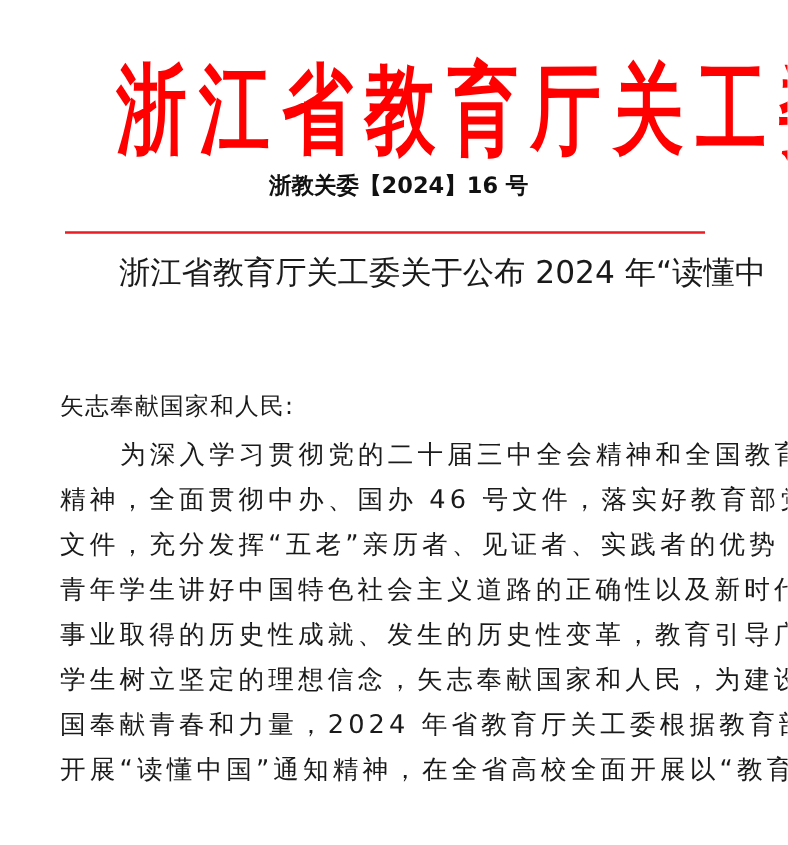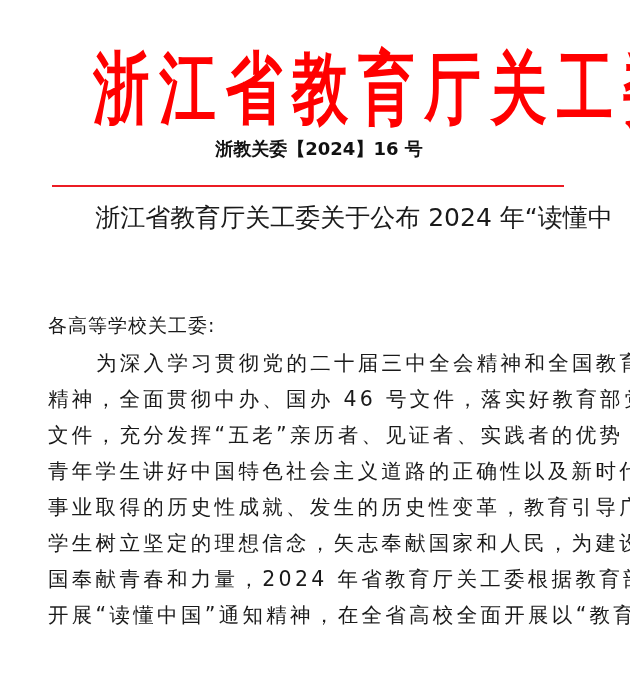--- a/index.html
+++ b/index.html
@@ -105,21 +105,21 @@
 </div>
 
 <div class="doc-number">浙教关委【2024】16 号</div>
 
 <div class="red-rule"></div>
 
 <div class="heading">
   <span class="hl hl1">浙江省教育厅关工委关于公布 2024 年“读懂中</span>
 </div>
 
-<div class="salutation">各高等学校关工委:</div>
+<div class="salutation">矢志奉献国家和人民:</div>
 
 <div class="body-text">
   <span class="bl indent">为深入学习贯彻党的二十届三中全会精神和全国教育大会</span>
   <span class="bl">精神，全面贯彻中办、国办 46 号文件，落实好教育部党组 34 号</span>
   <span class="bl">文件，充分发挥“五老”亲历者、见证者、实践者的优势，向广大</span>
   <span class="bl">青年学生讲好中国特色社会主义道路的正确性以及新时代教育</span>
   <span class="bl">事业取得的历史性成就、发生的历史性变革，教育引导广大青年</span>
   <span class="bl">学生树立坚定的理想信念，矢志奉献国家和人民，为建设教育强</span>
   <span class="bl">国奉献青春和力量，2024 年省教育厅关工委根据教育部关工委</span>
   <span class="bl">开展“读懂中国”通知精神，在全省高校全面开展以“教育强国，奋</span>

